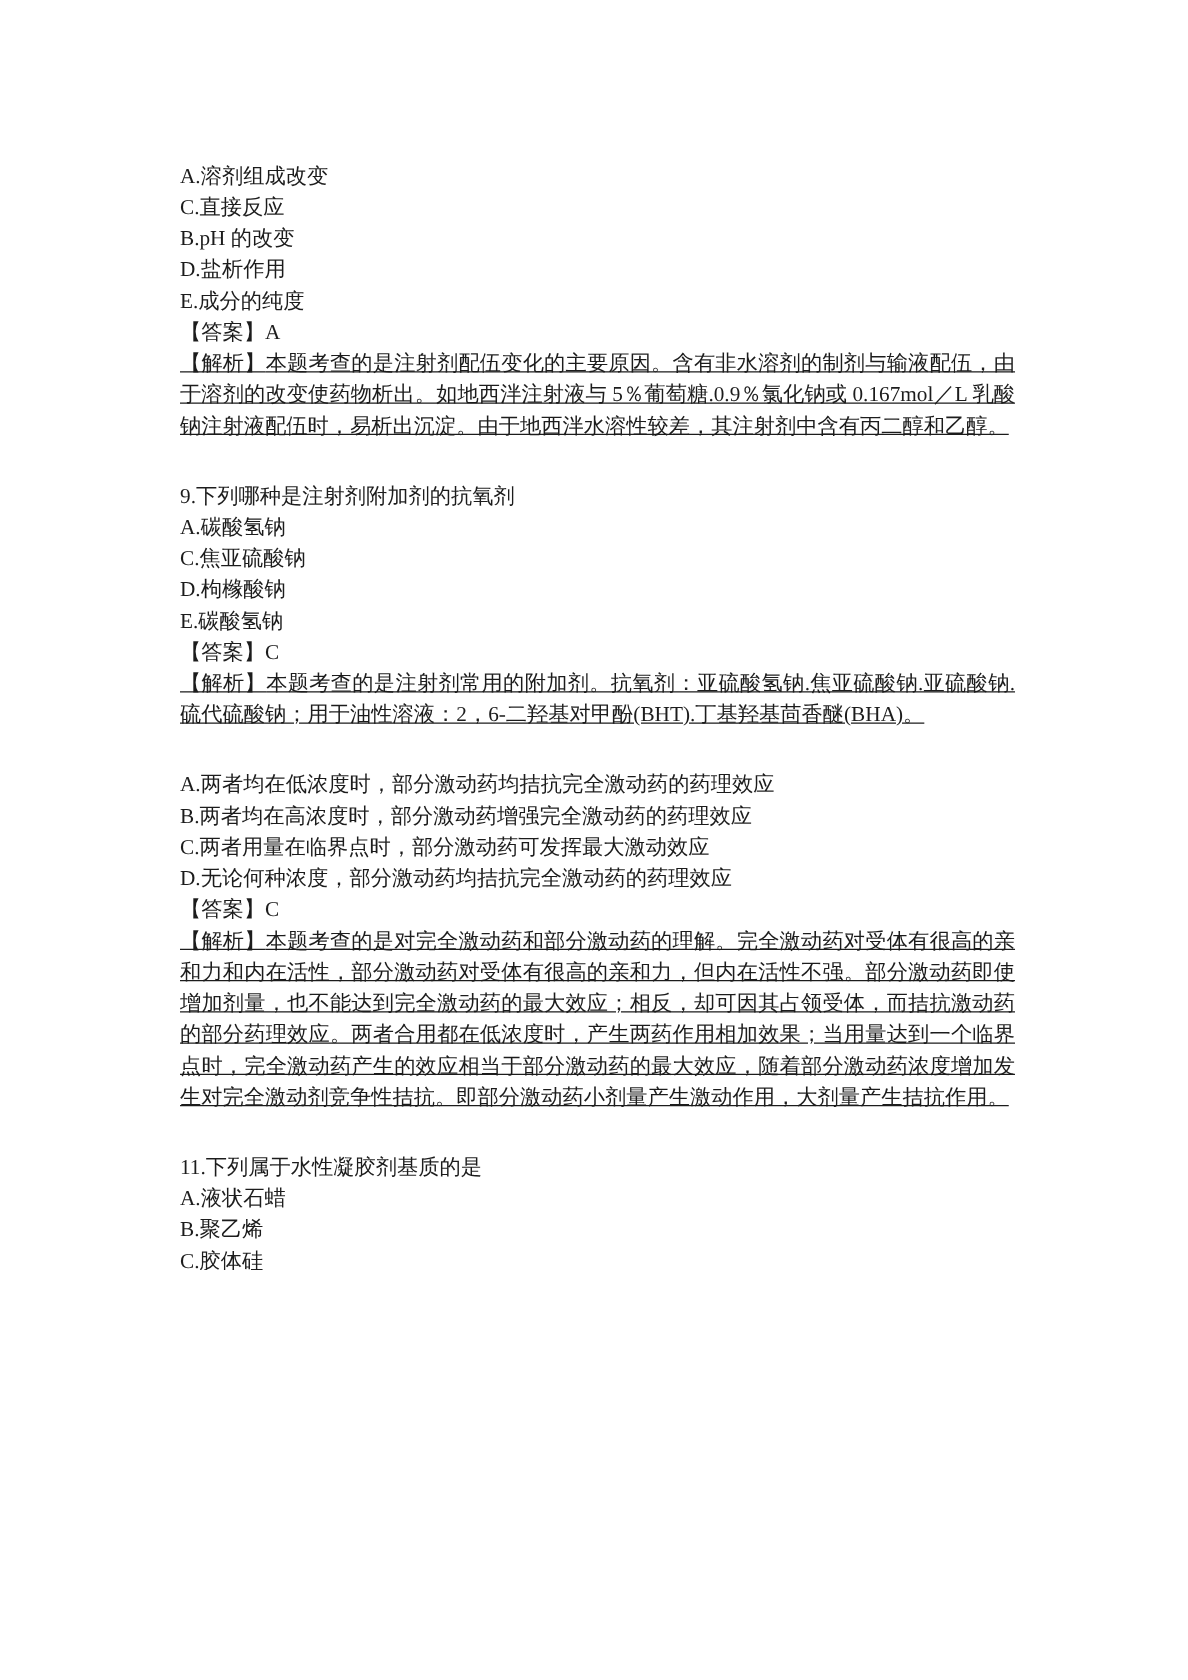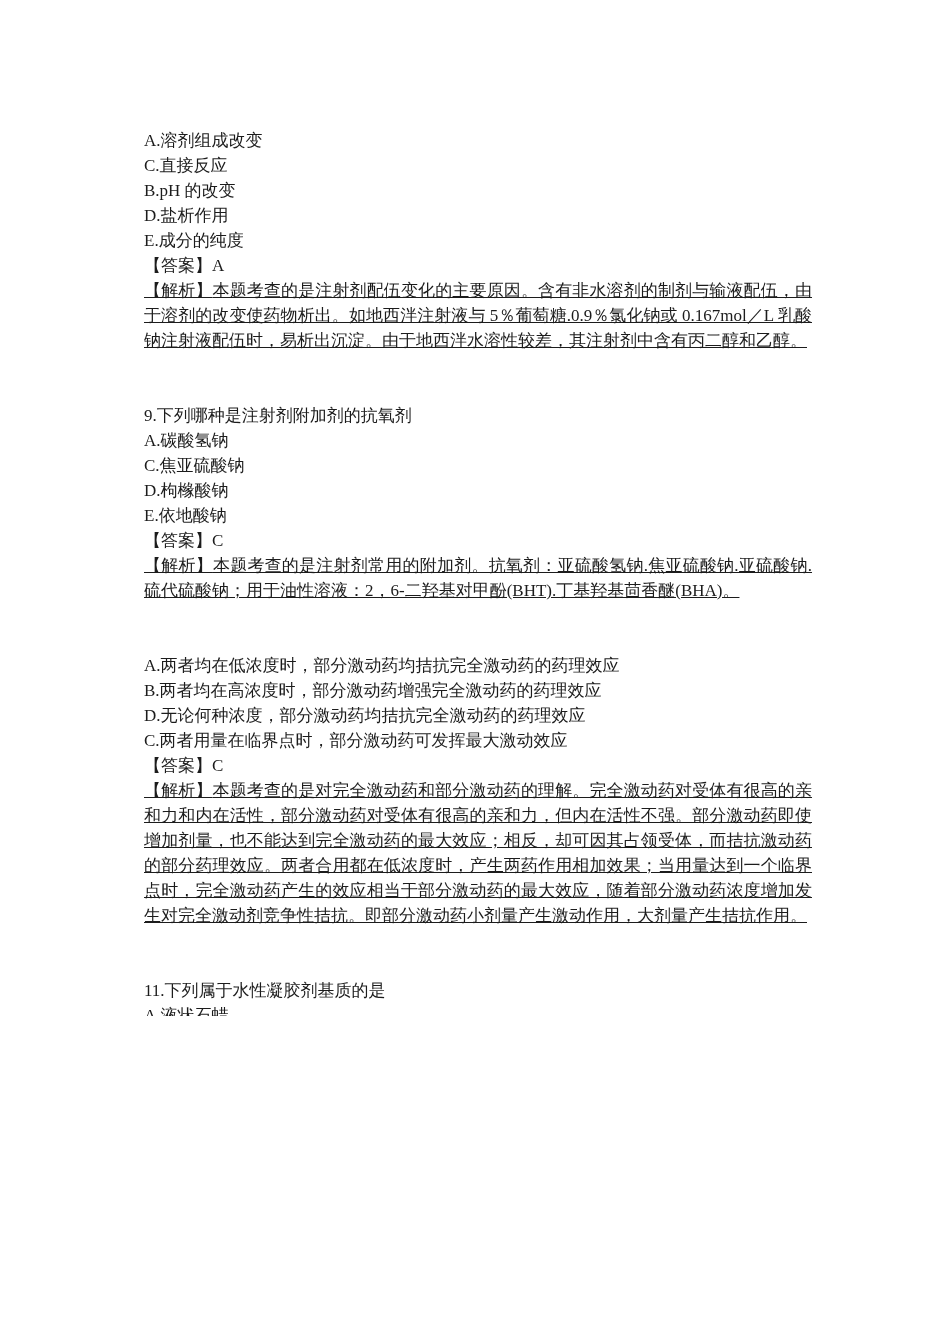--- a/index.html
+++ b/index.html
@@ -14,21 +14,21 @@
     background: #ffffff;
     box-sizing: border-box;
     padding: 128px 138px 0 144px;
     font-family: "Liberation Serif", "DejaVu Serif", serif;
     font-size: 17px;
     line-height: 25px;
     color: #1c1c1c;
     overflow: hidden;
   }
   .question-block { margin: 0; }
-  .question-block.gap-top { margin-top: 50px; }
+  .question-block.gap-top { margin-top: 31px; }
   p.line {
     margin: 0;
     white-space: pre-wrap;
   }
   p.analysis {
     margin: 0;
     text-align: justify;
     text-justify: inter-ideograph;
     white-space: pre-wrap;
     text-decoration: underline;
@@ -47,30 +47,30 @@
     <p class="line">E.成分的纯度</p>
     <p class="line"><span>【答案】</span><span>A</span></p>
     <p class="analysis"><span>【解析】</span><span>本题考查的是注射剂配伍变化的主要原因。含有非水溶剂的制剂与输液配伍，由于溶剂的改变使药物析出。如地西泮注射液与 5％葡萄糖.0.9％氯化钠或 0.167mol／L 乳酸钠注射液配伍时，易析出沉淀。由于地西泮水溶性较差，其注射剂中含有丙二醇和乙醇。</span></p>
   </section>
 
   <section class="question-block gap-top">
     <p class="line">9.下列哪种是注射剂附加剂的抗氧剂</p>
     <p class="line">A.碳酸氢钠</p>
     <p class="line">C.焦亚硫酸钠</p>
     <p class="line">D.枸橼酸钠</p>
-    <p class="line">E.依地酸钠</p>
+    <p class="line">E.碳酸氢钠</p>
     <p class="line"><span>【答案】</span><span>C</span></p>
     <p class="analysis"><span>【解析】</span><span>本题考查的是注射剂常用的附加剂。抗氧剂：亚硫酸氢钠.焦亚硫酸钠.亚硫酸钠.硫代硫酸钠；用于油性溶液：2，6-二羟基对甲酚(BHT).丁基羟基茴香醚(BHA)。</span></p>
   </section>
 
   <section class="question-block gap-top">
     <p class="line">A.两者均在低浓度时，部分激动药均拮抗完全激动药的药理效应</p>
     <p class="line">B.两者均在高浓度时，部分激动药增强完全激动药的药理效应</p>
+    <p class="line">C.两者用量在临界点时，部分激动药可发挥最大激动效应</p>
     <p class="line">D.无论何种浓度，部分激动药均拮抗完全激动药的药理效应</p>
-    <p class="line">C.两者用量在临界点时，部分激动药可发挥最大激动效应</p>
     <p class="line"><span>【答案】</span><span>C</span></p>
     <p class="analysis"><span>【解析】</span><span>本题考查的是对完全激动药和部分激动药的理解。完全激动药对受体有很高的亲和力和内在活性，部分激动药对受体有很高的亲和力，但内在活性不强。部分激动药即使增加剂量，也不能达到完全激动药的最大效应；相反，却可因其占领受体，而拮抗激动药的部分药理效应。两者合用都在低浓度时，产生两药作用相加效果；当用量达到一个临界点时，完全激动药产生的效应相当于部分激动药的最大效应，随着部分激动药浓度增加发生对完全激动剂竞争性拮抗。即部分激动药小剂量产生激动作用，大剂量产生拮抗作用。</span></p>
   </section>
 
   <section class="question-block gap-top">
     <p class="line">11.下列属于水性凝胶剂基质的是</p>
     <p class="line">A.液状石蜡</p>
     <p class="line">B.聚乙烯</p>
     <p class="line">C.胶体硅</p>
     <p class="line">D.脂肪油与胶体硅</p>

